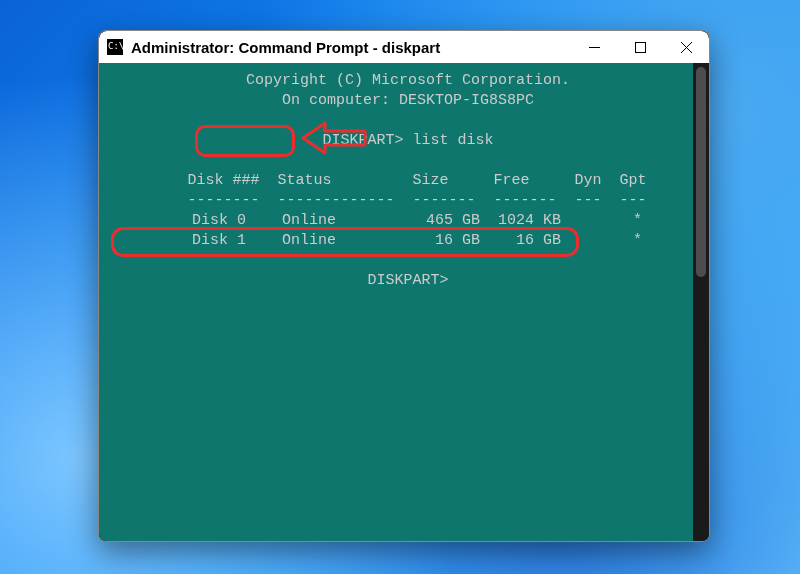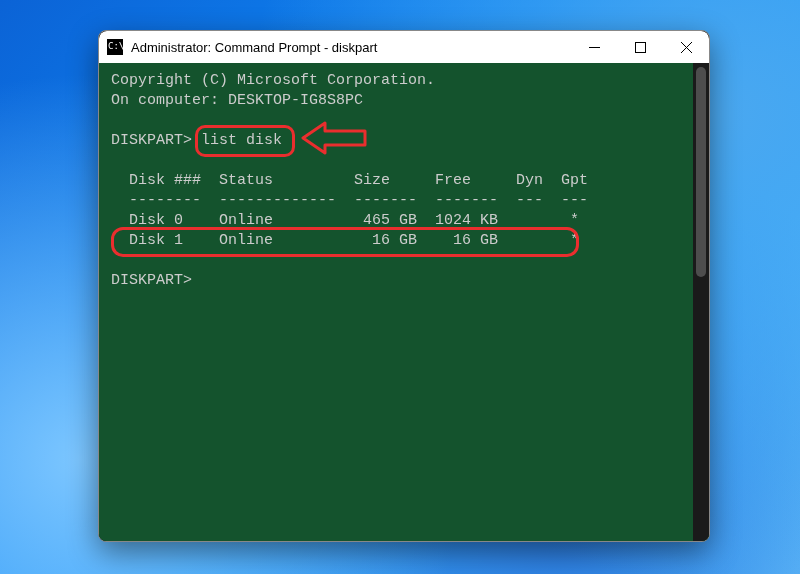--- a/index.html
+++ b/index.html
@@ -23,33 +23,33 @@
     border-radius:8px 8px 0 0;
   }
   .titlebar .icon{
     width:16px;height:16px;margin:0 8px;background:#000;position:relative;
     display:inline-block;
   }
   .titlebar .icon::after{
     content:"C:\\";position:absolute;color:#fff;font:9px/1 Consolas,monospace;
     left:1px;top:3px;
   }
-  .titlebar .title{font-size:13px;color:#000;flex:0 0 auto;}
+  .titlebar .title{font-size:15px;color:#000;flex:0 0 auto;font-weight:bold;}
   .titlebar .spacer{flex:1 1 auto;}
   .winbtn{
     width:46px;height:32px;display:flex;align-items:center;justify-content:center;
     cursor:pointer;
   }
   .winbtn svg{width:11px;height:11px;stroke:#000;stroke-width:1;fill:none;}
 
   .term{
     position:absolute;left:0;right:0;top:32px;bottom:0;
-    background:#14532d;color:#ccc;
+    background:#0f766e;color:#ccc;
     font:15px/20px Consolas,"Courier New",monospace;
-    padding:8px 4px 8px 12px;white-space:pre;letter-spacing:0;
+    padding:8px 4px 8px 12px;white-space:pre;letter-spacing:0;text-align:center;
   }
   .scrollbar{
     position:absolute;right:0;top:32px;bottom:0;width:16px;background:#1a1a1a;
   }
   .scrollbar .thumb{
     position:absolute;left:3px;right:3px;top:4px;height:210px;
     background:#4d4d4d;border-radius:5px;
   }
   
   .annotBox{

